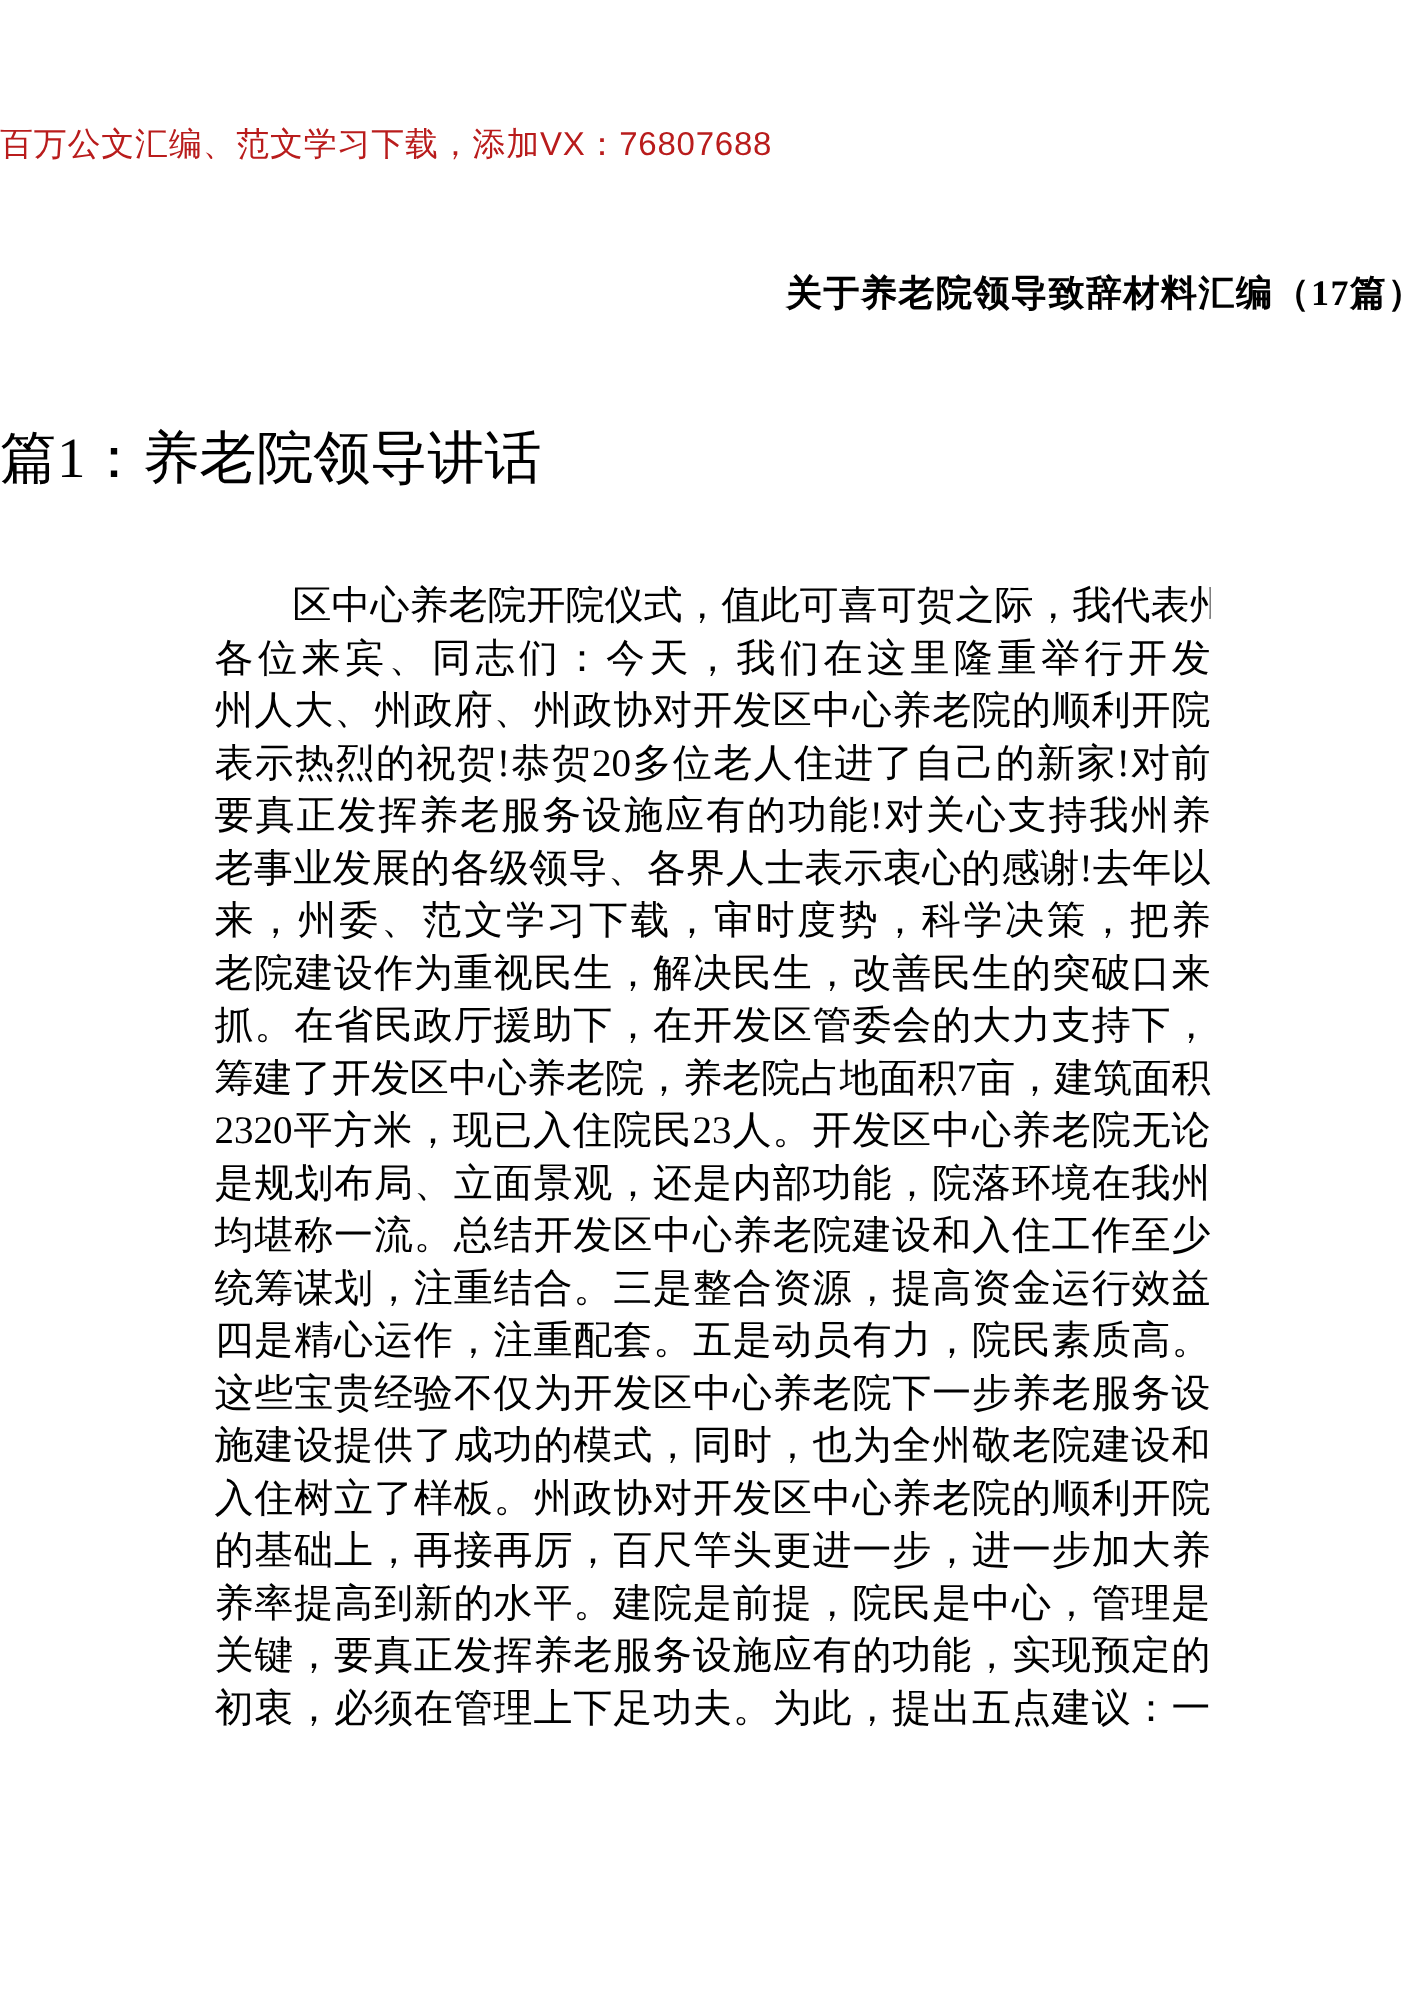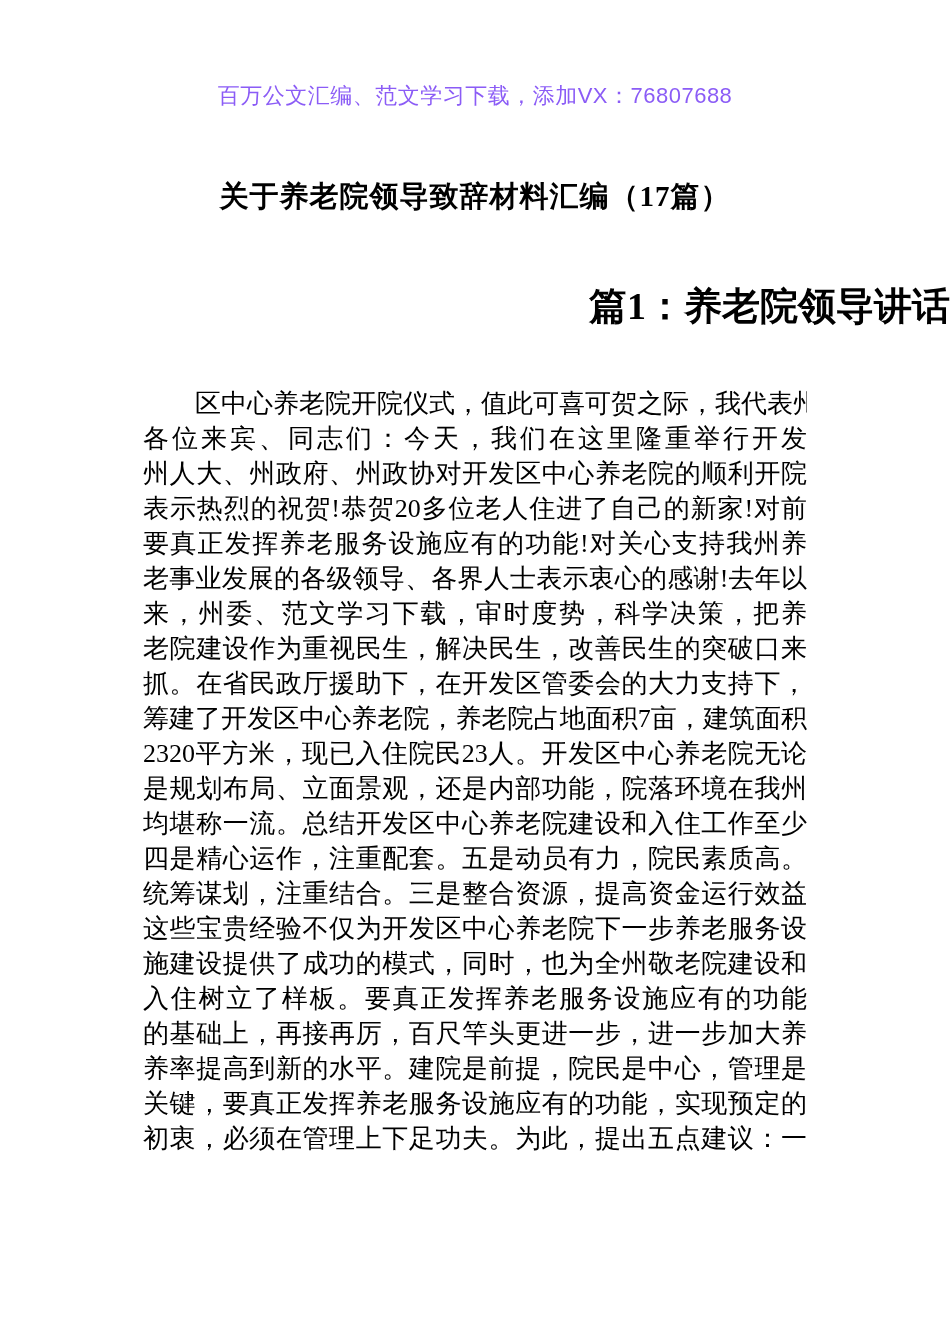--- a/index.html
+++ b/index.html
@@ -12,41 +12,40 @@
     width: 950px;
     height: 1344px;
     background: #ffffff;
     overflow: hidden;
     box-sizing: border-box;
     padding-top: 82px;
     font-family: "Liberation Serif", "DejaVu Serif", serif;
     color: #000000;
   }
   .notice {
-    text-align: center;
     font-family: "Liberation Sans", "DejaVu Sans", sans-serif;
     font-size: 22px;
     line-height: 28px;
-    color: #8b5cf6;
+    color: #b91c1c;
     letter-spacing: 0.5px;
   }
   .doc-title {
     margin-top: 58px;
-    text-align: center;
-    font-size: 29px;
+    text-align: right;
+    font-size: 24px;
     line-height: 56px;
     font-weight: bold;
     letter-spacing: 1px;
   }
   .section-heading {
     margin-top: 58px;
-    text-align: right;
+    text-align: left;
     font-size: 38px;
     line-height: 48px;
-    font-weight: bold;
+    font-weight: normal;
   }
   .doc-body {
     margin: 56px 143px 0 143px;
     width: 664px;
     font-size: 26px;
   }
   .doc-body .line {
     line-height: 35px;
     height: 35px;
     white-space: nowrap;
@@ -76,23 +75,23 @@
       <div class="line">表示热烈的祝贺!恭贺20多位老人住进了自己的新家!对前</div>
       <div class="line">要真正发挥养老服务设施应有的功能!对关心支持我州养</div>
       <div class="line">老事业发展的各级领导、各界人士表示衷心的感谢!去年以</div>
       <div class="line">来，州委、范文学习下载，审时度势，科学决策，把养</div>
       <div class="line">老院建设作为重视民生，解决民生，改善民生的突破口来</div>
       <div class="line">抓。在省民政厅援助下，在开发区管委会的大力支持下，</div>
       <div class="line">筹建了开发区中心养老院，养老院占地面积7亩，建筑面积</div>
       <div class="line">2320平方米，现已入住院民23人。开发区中心养老院无论</div>
       <div class="line">是规划布局、立面景观，还是内部功能，院落环境在我州</div>
       <div class="line">均堪称一流。总结开发区中心养老院建设和入住工作至少</div>
+      <div class="line">统筹谋划，注重结合。三是整合资源，提高资金运行效益</div>
       <div class="line">四是精心运作，注重配套。五是动员有力，院民素质高。</div>
-      <div class="line">统筹谋划，注重结合。三是整合资源，提高资金运行效益</div>
       <div class="line">这些宝贵经验不仅为开发区中心养老院下一步养老服务设</div>
       <div class="line">施建设提供了成功的模式，同时，也为全州敬老院建设和</div>
-      <div class="line">入住树立了样板。要真正发挥养老服务设施应有的功能</div>
+      <div class="line">入住树立了样板。州政协对开发区中心养老院的顺利开院</div>
       <div class="line">的基础上，再接再厉，百尺竿头更进一步，进一步加大养</div>
       <div class="line">养率提高到新的水平。建院是前提，院民是中心，管理是</div>
       <div class="line">关键，要真正发挥养老服务设施应有的功能，实现预定的</div>
       <div class="line">初衷，必须在管理上下足功夫。为此，提出五点建议：一</div>
     </div>
 </div>
 
 </body></html>

